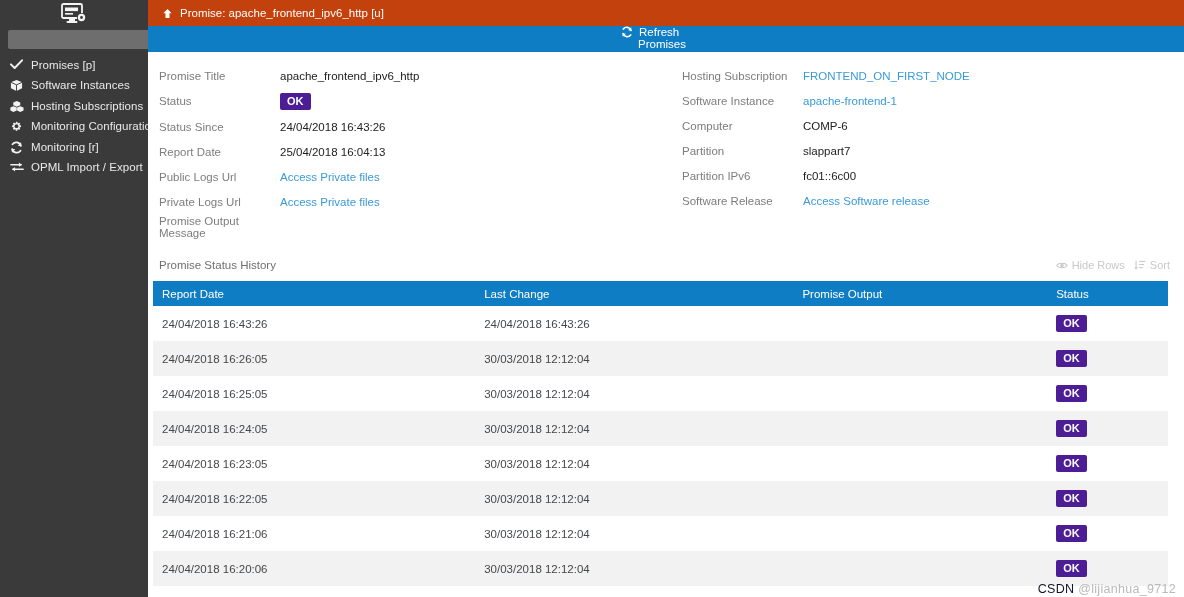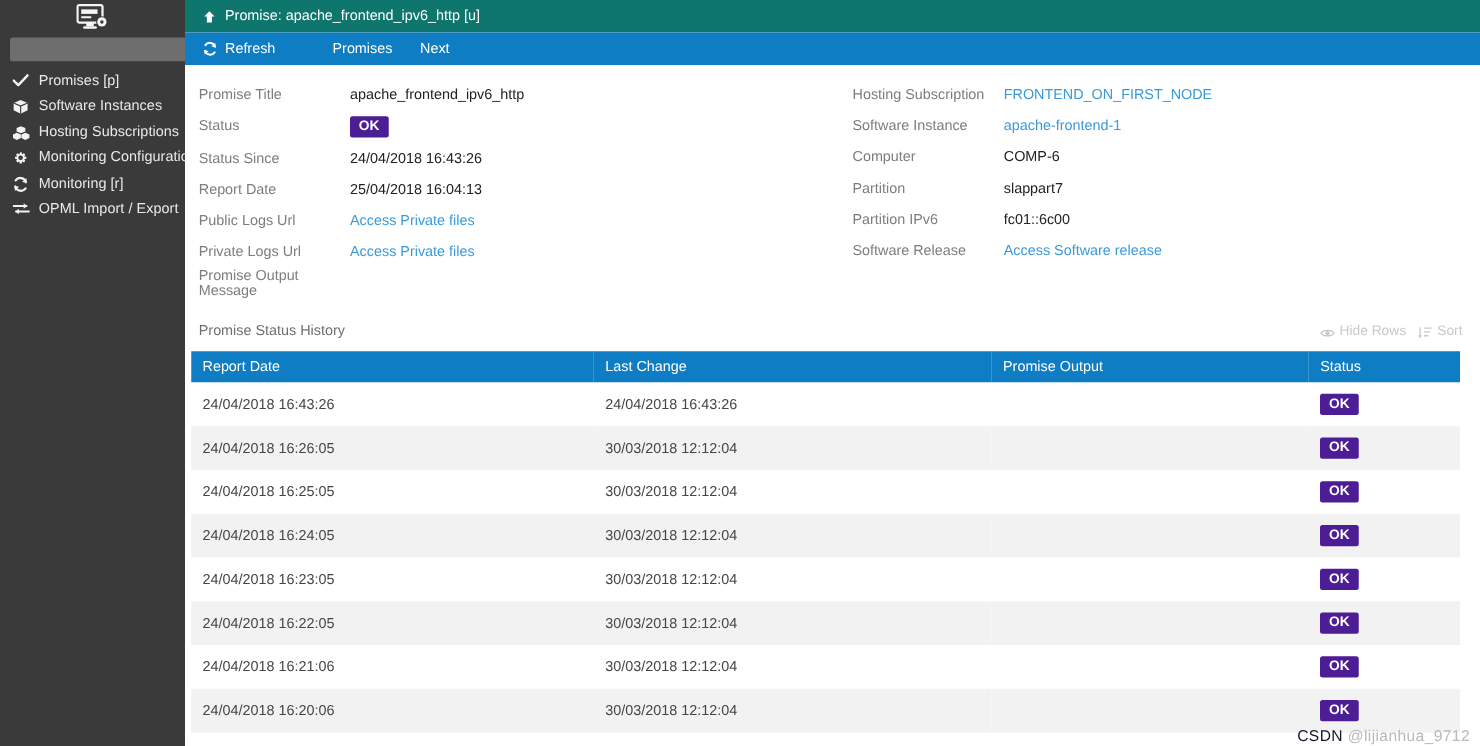--- a/index.html
+++ b/index.html
@@ -83,36 +83,37 @@
   
   .main {
     flex: 1;
     height: 597px;
     background: #ffffff;
     position: relative;
     overflow: hidden;
   }
   .titlebar {
     height: 26px;
-    background: #0f766e;
+    background: #c2410c;
     display: flex;
     align-items: center;
     padding-left: 14px;
     color: #ffffff;
   }
   .titlebar .up-ico { margin-right: 7px; display:flex; align-items:center; }
   .titlebar-text { font-size: 11.5px; color: #ffffff; }
 
   .toolbar {
     height: 26px;
     background: #0f7dc4;
     display: flex;
     align-items: center;
     padding-left: 14px;
     color: #fff;
+    flex-direction: column;
   }
   .tb-btn {
     display: flex;
     align-items: center;
     font-size: 11.5px;
     color: #ffffff;
     cursor: pointer;
     height: 26px;
     margin-right: 0;
   }
@@ -166,21 +167,21 @@
     align-items: flex-end;
     justify-content: space-between;
     padding: 0 14px 0 11px;
     margin-top: 15px;
     height: 18px;
   }
   .hist-title { font-size: 11.5px; color: #6f6f6f; }
   .hist-actions { display: flex; align-items: center; gap: 9px; }
   .hist-act {
     display: flex;
-    align-items: flex-end;
+    align-items: center;
     font-size: 11px;
     color: #c9c9c9;
     cursor: pointer;
   }
   .hist-act .ha-ico { margin-right: 4px; display: flex; align-items: center; }
 
   .table-wrap {
     margin-top: 10px;
     margin-left: 5px;
     margin-right: 16px;

